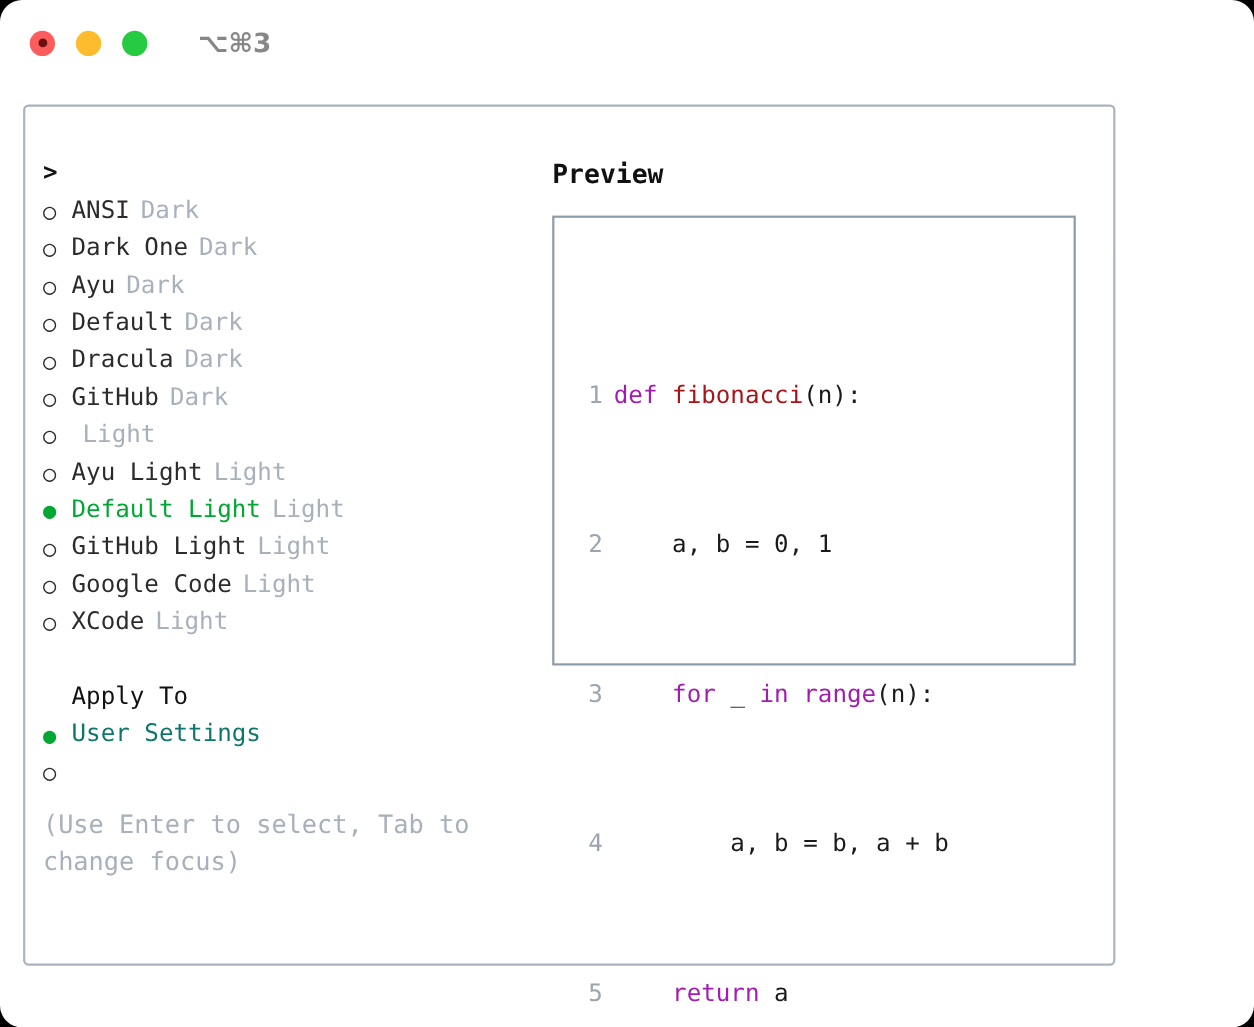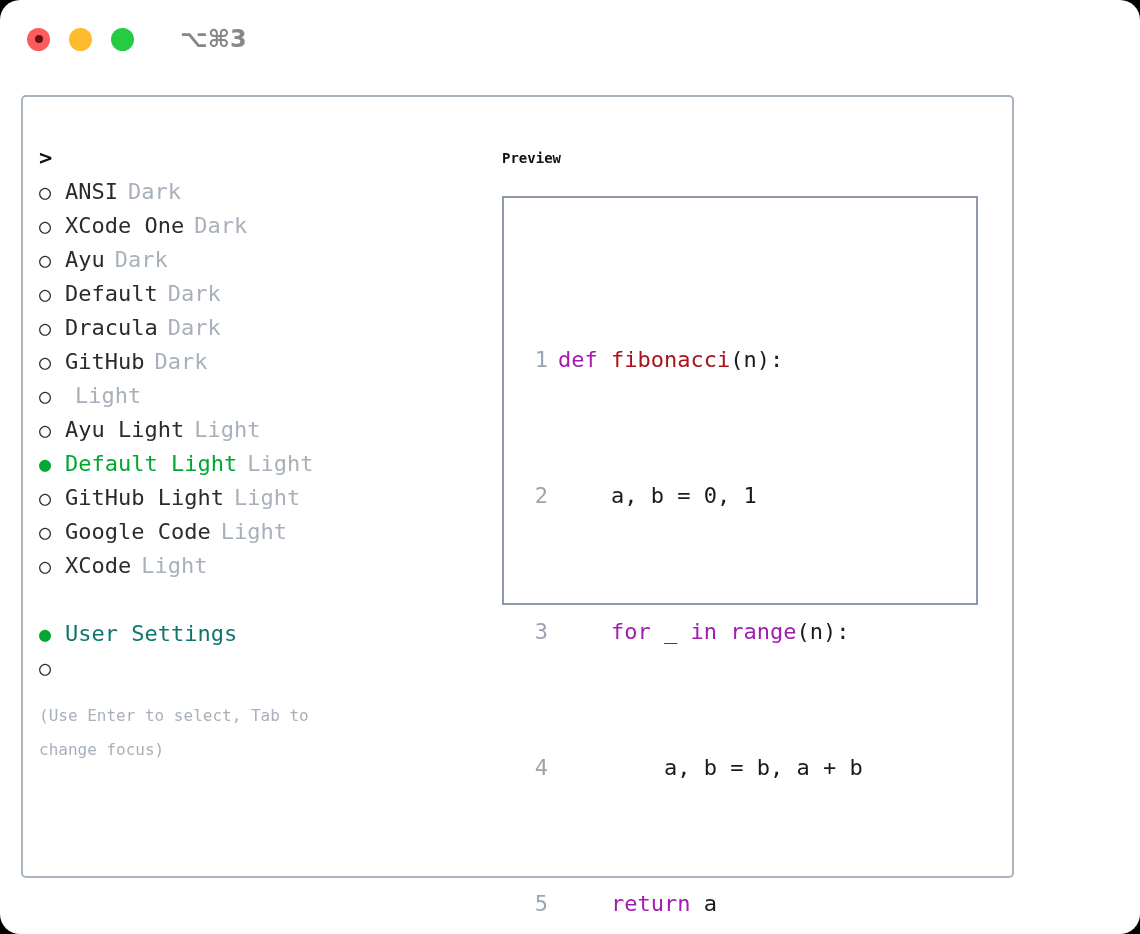--- a/index.html
+++ b/index.html
@@ -129,35 +129,35 @@
 
   .apply-label {
     color: #111111;
     font-weight: normal;
   }
   .row.selected .apply-label { color: #0f766e; }
 
   .hint {
     margin-top: 14px;
     color: #a8b0bb;
-    font-size: 16px;
+    font-size: 23px;
     line-height: 34px;
     width: 410px;
     white-space: pre-wrap;
   }
 
   
   .right-col {
     position: absolute;
     left: 479px;
     top: 44px;
     width: 500px;
   }
   .preview-title {
-    font-size: 14px;
+    font-size: 24px;
     font-weight: bold;
     color: #111111;
     line-height: 34px;
   }
   .preview-box {
     margin-top: 21px;
     width: 476px;
     height: 409px;
     border: 2px solid #8e9aaa;
     box-sizing: border-box;
@@ -207,21 +207,21 @@
           <span class="marker">&gt;</span>
         </div>
 
         <div class="row">
           <span class="marker bullet-off">○</span>
           <span class="theme-name">ANSI</span>
           <span class="theme-variant">Dark</span>
         </div>
         <div class="row">
           <span class="marker bullet-off">○</span>
-          <span class="theme-name">XCode One</span>
+          <span class="theme-name">Dark One</span>
           <span class="theme-variant">Dark</span>
         </div>
         <div class="row">
           <span class="marker bullet-off">○</span>
           <span class="theme-name">Ayu</span>
           <span class="theme-variant">Dark</span>
         </div>
         <div class="row">
           <span class="marker bullet-off">○</span>
           <span class="theme-name">Default</span>
@@ -262,20 +262,24 @@
           <span class="theme-variant">Light</span>
         </div>
         <div class="row">
           <span class="marker bullet-off">○</span>
           <span class="theme-name">XCode</span>
           <span class="theme-variant">Light</span>
         </div>
 
         <div class="gap-row"></div>
 
+        <div class="row">
+          <span class="marker"></span>
+          <span class="apply-label">Apply To</span>
+        </div>
         <div class="row selected">
           <span class="marker bullet-on">●</span>
           <span class="apply-label">User Settings</span>
         </div>
         <div class="row">
           <span class="marker bullet-off">○</span>
         </div>
 
         <div class="hint">(Use Enter to select, Tab to
 change focus)</div>

